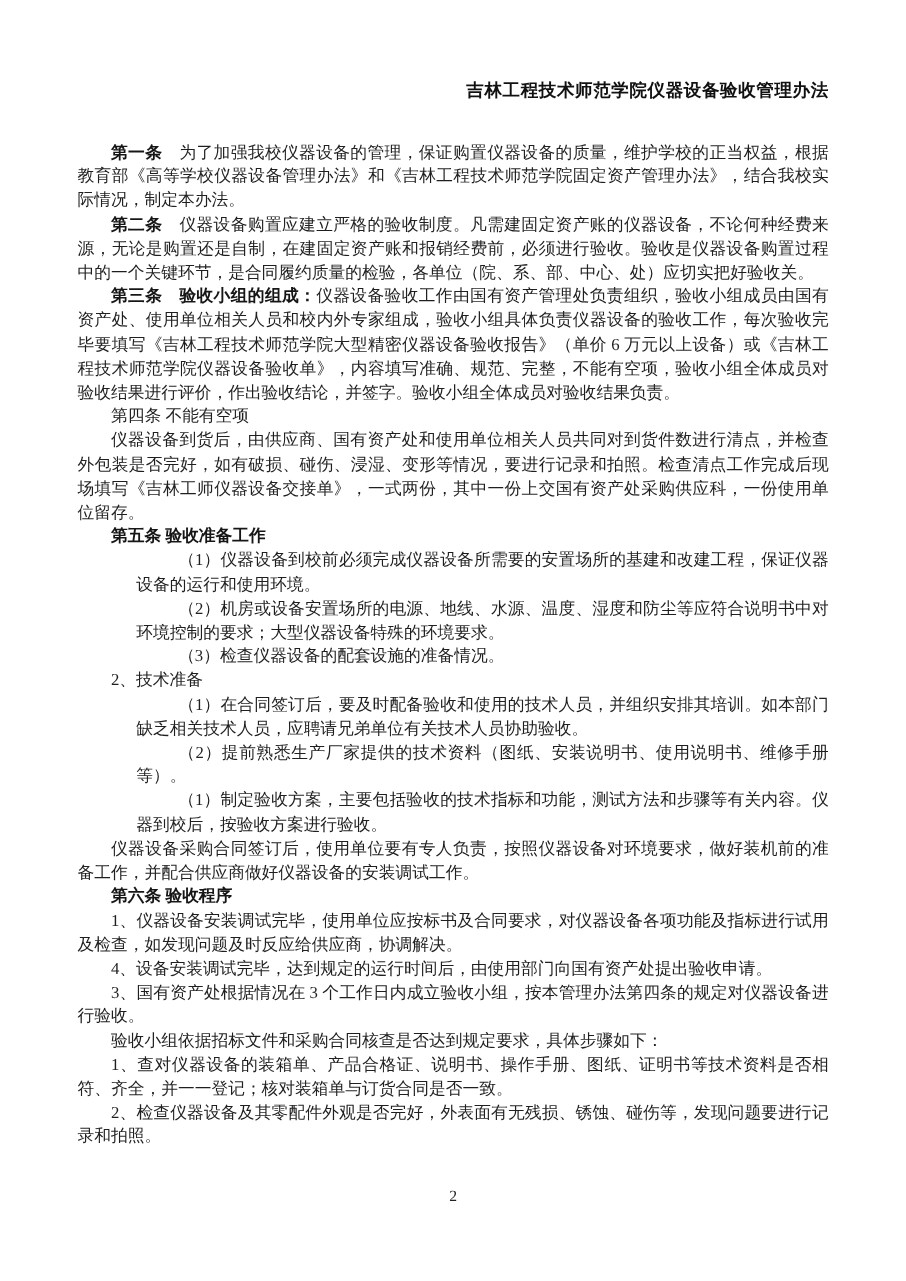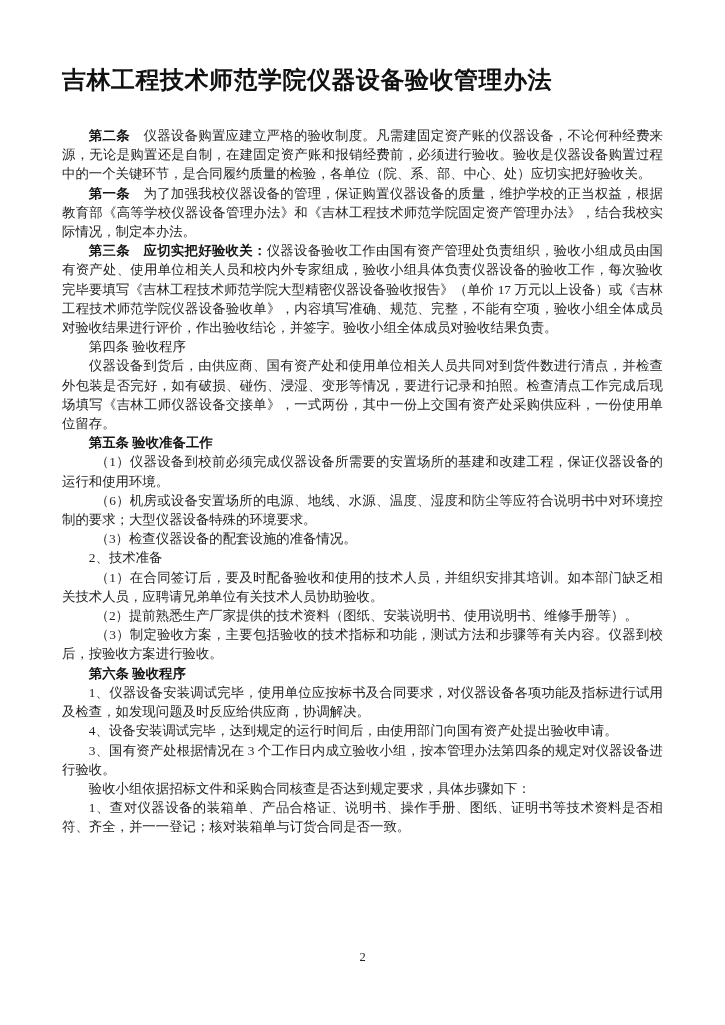--- a/index.html
+++ b/index.html
@@ -15,23 +15,23 @@
     background: #ffffff;
     box-sizing: border-box;
     padding: 64px 62px 0 62px;
     font-family: "Liberation Serif", "DejaVu Serif", serif;
     color: #1f1f1f;
     overflow: hidden;
   }
   .doc-title {
     margin: 0 0 30px 0;
     font-family: "Liberation Sans", "DejaVu Sans", sans-serif;
-    font-size: 24px;
+    font-size: 14px;
     font-weight: bold;
-    text-align: left;
+    text-align: right;
     color: #111111;
     letter-spacing: 0.5px;
     white-space: nowrap;
   }
   .doc-body p {
     margin: 0;
     font-size: 13.4px;
     line-height: 19.2px;
     text-align: justify;
     text-justify: inter-ideograph;
@@ -39,20 +39,21 @@
     white-space: pre-wrap;
   }
   .doc-body p.body,
   .doc-body p.heading,
   .doc-body p.heading-plain,
   .doc-body p.num {
     text-indent: 2em;
   }
   .doc-body p.paren {
     text-indent: 2.5em;
+    margin-left: 47px;
   }
   .doc-body p.heading {
     font-weight: bold;
     color: #161616;
     font-family: Liberation Serif, serif;
   }
   .doc-body p.heading-plain {
     font-weight: normal;
   }
   .doc-body span.b {
@@ -70,35 +71,37 @@
     font-family: "Liberation Serif", "DejaVu Serif", serif;
   }
 </style>
 </head>
 <body>
 
 <div class="page">
   <h1 class="doc-title">吉林工程技术师范学院仪器设备验收管理办法</h1>
 
   <div class="doc-body">
+      <p class="body"><span class="b">第一条　</span><span>为了加强我校仪器设备的管理，保证购置仪器设备的质量，维护学校的正当权益，根据教育部《高等学校仪器设备管理办法》和《吉林工程技术师范学院固定资产管理办法》，结合我校实际情况，制定本办法。</span></p>
       <p class="body"><span class="b">第二条　</span><span>仪器设备购置应建立严格的验收制度。凡需建固定资产账的仪器设备，不论何种经费来源，无论是购置还是自制，在建固定资产账和报销经费前，必须进行验收。验收是仪器设备购置过程中的一个关键环节，是合同履约质量的检验，各单位（院、系、部、中心、处）应切实把好验收关。</span></p>
-      <p class="body"><span class="b">第一条　</span><span>为了加强我校仪器设备的管理，保证购置仪器设备的质量，维护学校的正当权益，根据教育部《高等学校仪器设备管理办法》和《吉林工程技术师范学院固定资产管理办法》，结合我校实际情况，制定本办法。</span></p>
-      <p class="body"><span class="b">第三条　应切实把好验收关：</span><span>仪器设备验收工作由国有资产管理处负责组织，验收小组成员由国有资产处、使用单位相关人员和校内外专家组成，验收小组具体负责仪器设备的验收工作，每次验收完毕要填写《吉林工程技术师范学院大型精密仪器设备验收报告》（单价 17 万元以上设备）或《吉林工程技术师范学院仪器设备验收单》，内容填写准确、规范、完整，不能有空项，验收小组全体成员对验收结果进行评价，作出验收结论，并签字。验收小组全体成员对验收结果负责。</span></p>
-      <p class="heading-plain"><span>第四条 验收程序</span></p>
+      <p class="body"><span class="b">第三条　验收小组的组成：</span><span>仪器设备验收工作由国有资产管理处负责组织，验收小组成员由国有资产处、使用单位相关人员和校内外专家组成，验收小组具体负责仪器设备的验收工作，每次验收完毕要填写《吉林工程技术师范学院大型精密仪器设备验收报告》（单价 6 万元以上设备）或《吉林工程技术师范学院仪器设备验收单》，内容填写准确、规范、完整，不能有空项，验收小组全体成员对验收结果进行评价，作出验收结论，并签字。验收小组全体成员对验收结果负责。</span></p>
+      <p class="heading-plain"><span>第四条 不能有空项</span></p>
       <p class="body"><span>仪器设备到货后，由供应商、国有资产处和使用单位相关人员共同对到货件数进行清点，并检查外包装是否完好，如有破损、碰伤、浸湿、变形等情况，要进行记录和拍照。检查清点工作完成后现场填写《吉林工师仪器设备交接单》，一式两份，其中一份上交国有资产处采购供应科，一份使用单位留存。</span></p>
       <p class="heading"><span class="b">第五条 验收准备工作</span></p>
       <p class="paren"><span>（1）仪器设备到校前必须完成仪器设备所需要的安置场所的基建和改建工程，保证仪器设备的运行和使用环境。</span></p>
-      <p class="paren"><span>（6）机房或设备安置场所的电源、地线、水源、温度、湿度和防尘等应符合说明书中对环境控制的要求；大型仪器设备特殊的环境要求。</span></p>
+      <p class="paren"><span>（2）机房或设备安置场所的电源、地线、水源、温度、湿度和防尘等应符合说明书中对环境控制的要求；大型仪器设备特殊的环境要求。</span></p>
       <p class="paren"><span>（3）检查仪器设备的配套设施的准备情况。</span></p>
       <p class="num"><span>2、技术准备</span></p>
       <p class="paren"><span>（1）在合同签订后，要及时配备验收和使用的技术人员，并组织安排其培训。如本部门缺乏相关技术人员，应聘请兄弟单位有关技术人员协助验收。</span></p>
       <p class="paren"><span>（2）提前熟悉生产厂家提供的技术资料（图纸、安装说明书、使用说明书、维修手册等）。</span></p>
-      <p class="paren"><span>（3）制定验收方案，主要包括验收的技术指标和功能，测试方法和步骤等有关内容。仪器到校后，按验收方案进行验收。</span></p>
+      <p class="paren"><span>（1）制定验收方案，主要包括验收的技术指标和功能，测试方法和步骤等有关内容。仪器到校后，按验收方案进行验收。</span></p>
+      <p class="body"><span>仪器设备采购合同签订后，使用单位要有专人负责，按照仪器设备对环境要求，做好装机前的准备工作，并配合供应商做好仪器设备的安装调试工作。</span></p>
       <p class="heading"><span class="b">第六条 验收程序</span></p>
       <p class="num"><span>1、仪器设备安装调试完毕，使用单位应按标书及合同要求，对仪器设备各项功能及指标进行试用及检查，如发现问题及时反应给供应商，协调解决。</span></p>
       <p class="num"><span>4、设备安装调试完毕，达到规定的运行时间后，由使用部门向国有资产处提出验收申请。</span></p>
       <p class="num"><span>3、国有资产处根据情况在 3 个工作日内成立验收小组，按本管理办法第四条的规定对仪器设备进行验收。</span></p>
       <p class="body"><span>验收小组依据招标文件和采购合同核查是否达到规定要求，具体步骤如下：</span></p>
       <p class="num"><span>1、查对仪器设备的装箱单、产品合格证、说明书、操作手册、图纸、证明书等技术资料是否相符、齐全，并一一登记；核对装箱单与订货合同是否一致。</span></p>
+      <p class="num"><span>2、检查仪器设备及其零配件外观是否完好，外表面有无残损、锈蚀、碰伤等，发现问题要进行记录和拍照。</span></p>
     </div>
 
   <div class="page-number">2</div>
 </div>
 
 </body></html>

